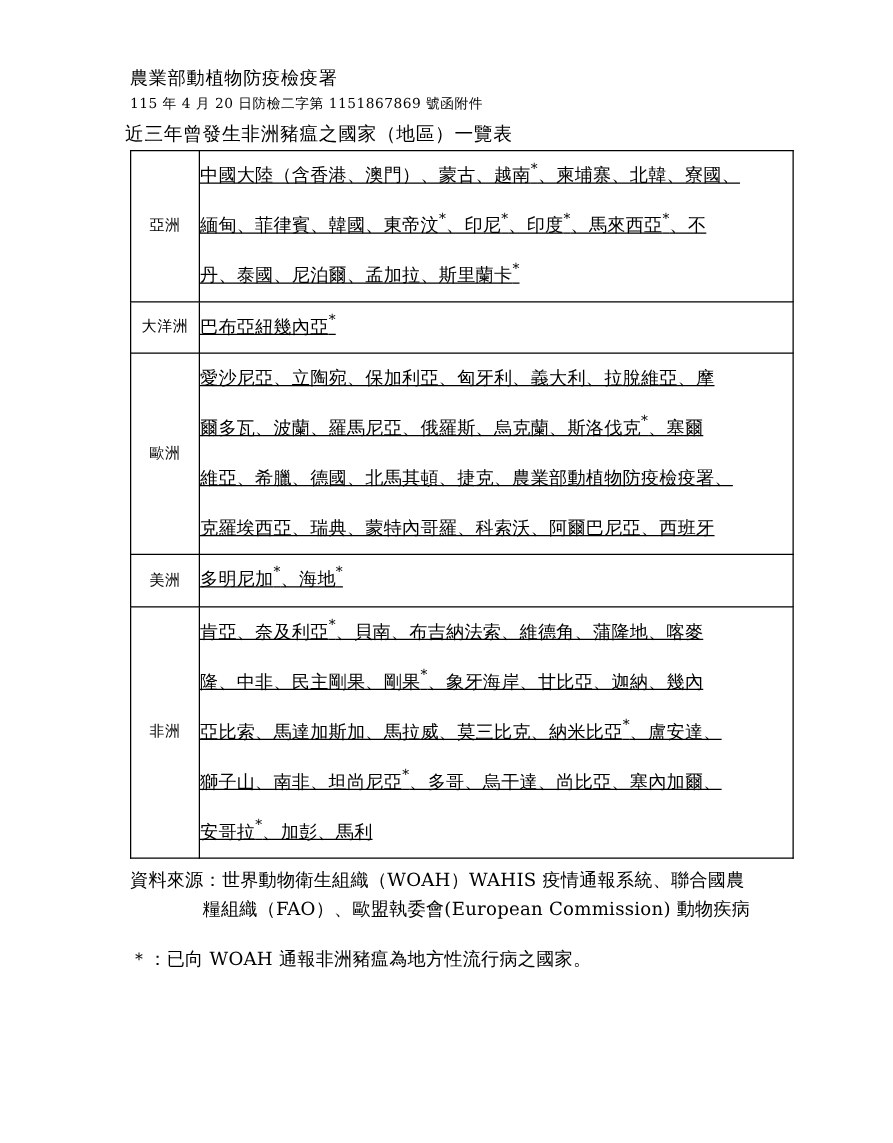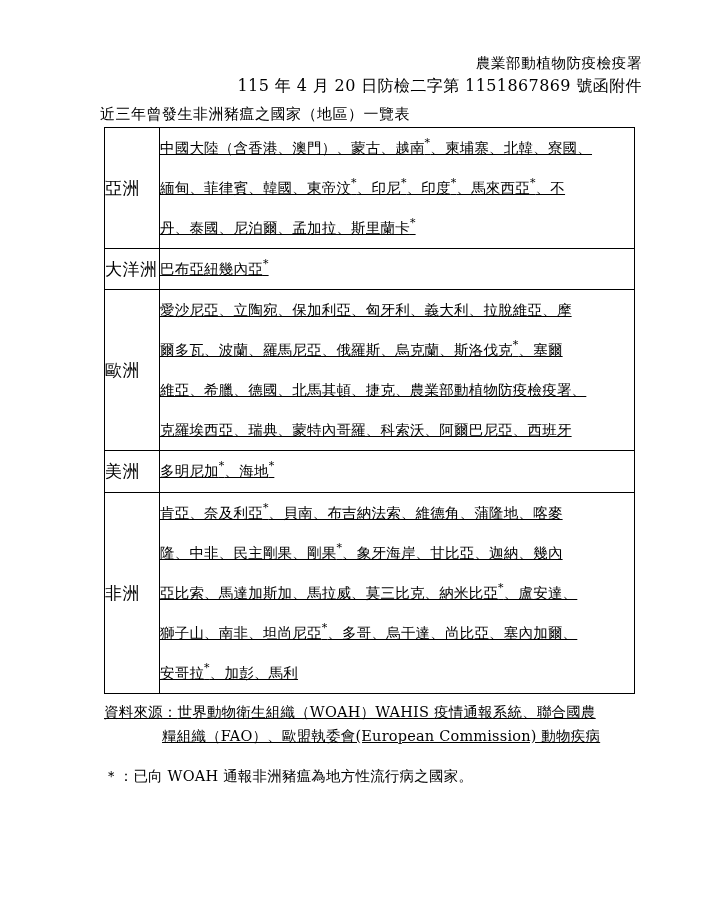--- a/index.html
+++ b/index.html
@@ -19,30 +19,30 @@
     position: absolute;
     left: 0; top: 0;
     width: 714px;
     height: 914px;
     box-sizing: border-box;
     padding: 52px 72px 0 104px;
   }
 
   
   .doc-header {
-    text-align: right;
+    text-align: left;
     line-height: 1.55;
   }
   .doc-header .agency {
     font-size: 14.5px;
     letter-spacing: 0.6px;
     white-space: nowrap;
   }
   .doc-header .docnum {
-    font-size: 16px;
+    font-size: 11px;
     letter-spacing: 0.4px;
     white-space: nowrap;
     margin-right: 0px;
   }
 
   
   .doc-title {
     font-size: 15px;
     letter-spacing: 0.5px;
     margin: 6px 0 3px -4px;
@@ -56,22 +56,22 @@
     margin-left: 0px;
     table-layout: fixed;
   }
   table.adv-table td {
     border: 1.1px solid #000000;
     vertical-align: middle;
     padding: 0;
   }
   td.region {
     width: 54px;
-    text-align: left;
-    font-size: 17px;
+    text-align: center;
+    font-size: 12px;
     letter-spacing: 0.5px;
   }
   td.countries {
     padding: 0 6px 0 8px;
     text-decoration: underline;
   }
   .line {
     font-size: 14.5px;
     letter-spacing: 0.2px;
     height: 40px;
@@ -87,21 +87,21 @@
     top: -1px;
   }
 
   
   .notes {
     margin-top: 7px;
     font-size: 14.5px;
     line-height: 1.62;
     letter-spacing: 0.2px;
   }
-  .note-row { white-space: nowrap; text-decoration: underline; }
+  .note-row { white-space: nowrap; }
   .note-indent-1 { padding-left: 58px; }
   .note-indent-2 { padding-left: 58px; }
   .note-star {
     margin-top: 17px;
     white-space: nowrap;
   }
 </style>
 </head>
 <body>
 

